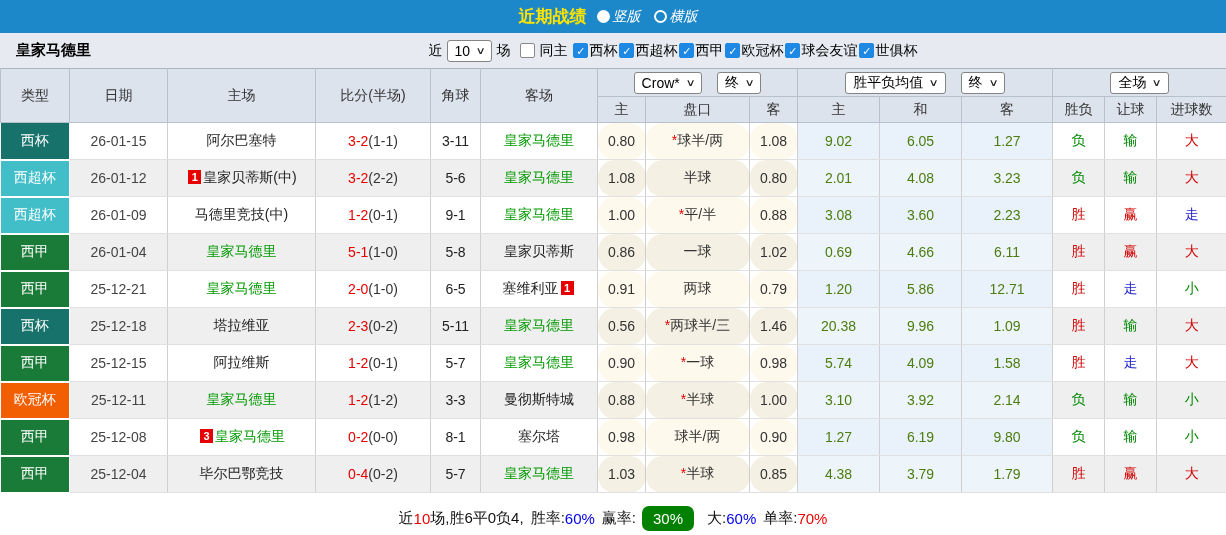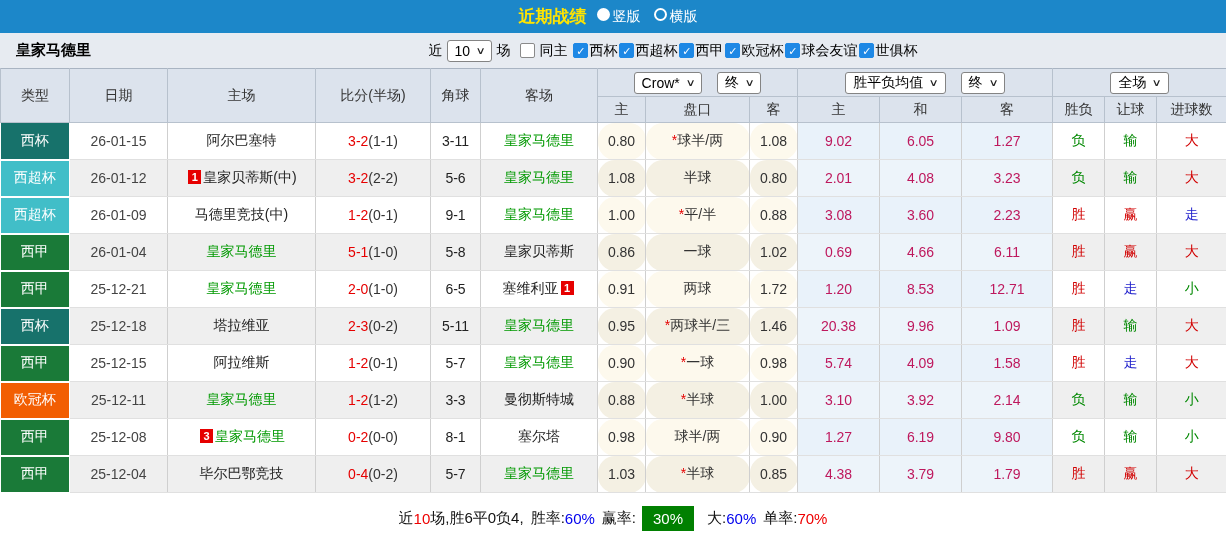--- a/index.html
+++ b/index.html
@@ -5,21 +5,21 @@
   * { margin:0; padding:0; box-sizing:border-box; }
   html,body { background:#fff; }
   body { font-family:"Liberation Sans","DejaVu Sans",sans-serif; }
   .app { width:1226px; height:535px; background:#fff; display:flex; flex-direction:column; overflow:hidden; }
 
   
   .topbar { height:33px; flex:0 0 33px; background:var(--topbar,#1C87C9); display:flex; align-items:center; justify-content:center; gap:10px; color:#fff; font-size:14px; }
   .topbar .title { color:var(--title,#FFE400); font-weight:bold; font-size:17px; margin-right:0; }
   .radio { width:13px; height:13px; border:2px solid #fff; border-radius:50%; display:inline-block; vertical-align:middle; }
   .radio.on { background:#fff; }
-  .radio-group { display:flex; gap:3px; }
+  .radio-group { display:flex; align-items:center; gap:3px;font-style:italic; }
   .radio-group .lbl { margin-right:10px; }
 
   
   .filterbar { height:35px; flex:0 0 35px; background:#E7EBF1; position:relative; display:flex; align-items:center; font-size:14px; color:#000; }
   .team-name { position:absolute; left:16px; font-weight:bold; font-size:15px; }
   .filter-center { margin:0 auto; display:flex; align-items:center; gap:4px; padding-left:120px; }
   .sel { display:inline-flex; align-items:center; gap:7px; background:#fff; border:1px solid #848484; border-radius:3px; padding:1px 7px; height:22px; font-size:14px; color:#000; cursor:default; }
   .sel .chev { font-size:10px; color:#222; transform:scaleX(1.4); }
   .cbx { width:15px; height:15px; display:inline-block; border-radius:2px; vertical-align:middle; }
   .cbx.off { background:#fff; border:1px solid #8A8A8A; }
@@ -32,38 +32,38 @@
   thead tr.hdr-top th { height:28px; }
   thead tr.hdr-sub th { height:26px; }
   .hdr-selects { display:flex; align-items:center; justify-content:center; gap:15px; }
   tbody td { height:37px; text-align:center; font-size:14px; color:#222; border-right:1px solid #CFCFCF; border-bottom:1px solid #E0E0E0; overflow:hidden; white-space:nowrap; }
   tbody td:last-child { border-right:none; }
   td.type { color:#fff; border-bottom:2px solid #fff; border-right:1px solid #fff; }
   td.date { color:#444; }
   tr.even td.plain { background:#EFEFEF; }
   td.c-cream { background:#FDF9ED; color:#333;border-radius:17px; }
   tr.even td.c-cream { background:#F4F0E3; }
-  td.c-blue { background:#E9F2FA; color:#be185d; }
+  td.c-blue { background:#E9F2FA; color:#4d7c0f; }
   tr.even td.c-blue { background:#EDF4FA;margin-left:11px; }
   .team.green { color:var(--team-green,#009900); }
   .score-main { color:var(--score-red,#E60000); }
   .score-half { color:#333; }
   .star { color:#E60000; }
   .badge { display:inline-block; background:var(--badge-red,#E60000); color:#fff; font-size:11px; font-weight:bold; min-width:13px; height:14px; line-height:14px; text-align:center; margin:0 2px; vertical-align:1px; }
   td.res.clr-red { color:var(--res-red,#D10000); }
   td.res.clr-green { color:var(--res-green,#008800); }
   td.res.clr-blue { color:var(--res-blue,#2222CC); }
 
   
   .summary { flex:1; display:flex; align-items:center; justify-content:center; font-size:15px; color:#111; border-bottom:1px solid #C9C9C9; background:#fff; }
   .summary span { display:inline-block; }
   .sp { margin-left:7px; }
   .v-red { color:var(--rate-red,#EE0000); }
   .v-blue { color:var(--rate-blue,#0000EE); }
-  .v-greenbox { background:var(--rate-green-bg,#018001); color:#fff; padding:4px 11px; margin:12px 6px; }
+  .v-greenbox { background:var(--rate-green-bg,#018001); color:#fff; padding:4px 11px; margin:12px 6px;border-radius:7px; }
 </style>
 </head>
 <body>
 
 <div class="app">
 
   <div class="topbar">
     <span class="title">近期战绩</span>
     <span class="radio-group">
       <span class="radio on"></span>
@@ -288,42 +288,42 @@
       <span class="score-main">2-0</span><span class="score-half">(1-0)</span>
     </td>
     <td class="plain">6-5</td>
     <td class="plain">
       <span class="team away-name">塞维利亚</span><span class="badge away-badge">1</span>
     </td>
     <td class="c-cream">0.91</td>
     <td class="c-cream">
       <span>两球</span>
     </td>
-    <td class="c-cream">1.72</td>
+    <td class="c-cream">0.79</td>
     <td class="c-blue">1.20</td>
-    <td class="c-blue">8.53</td>
+    <td class="c-blue">5.86</td>
     <td class="c-blue">12.71</td>
     <td class="res res-wdl plain clr-red">胜</td>
     <td class="res res-hcp plain clr-blue">走</td>
     <td class="res res-goal plain clr-green">小</td>
   </tr>
         <tr class="even">
     <td class="type" style="background: rgb(23, 114, 107);">西杯</td>
     <td class="date plain">25-12-18</td>
     <td class="plain">
       <span class="team home-name">塔拉维亚</span>
     </td>
     <td class="plain">
       <span class="score-main">2-3</span><span class="score-half">(0-2)</span>
     </td>
     <td class="plain">5-11</td>
     <td class="plain">
       <span class="team away-name green">皇家马德里</span>
     </td>
-    <td class="c-cream">0.95</td>
+    <td class="c-cream">0.56</td>
     <td class="c-cream">
       <span class="star hcp-star">*</span><span>两球半/三</span>
     </td>
     <td class="c-cream">1.46</td>
     <td class="c-blue">20.38</td>
     <td class="c-blue">9.96</td>
     <td class="c-blue">1.09</td>
     <td class="res res-wdl plain clr-red">胜</td>
     <td class="res res-hcp plain clr-green">输</td>
     <td class="res res-goal plain clr-red">大</td>

